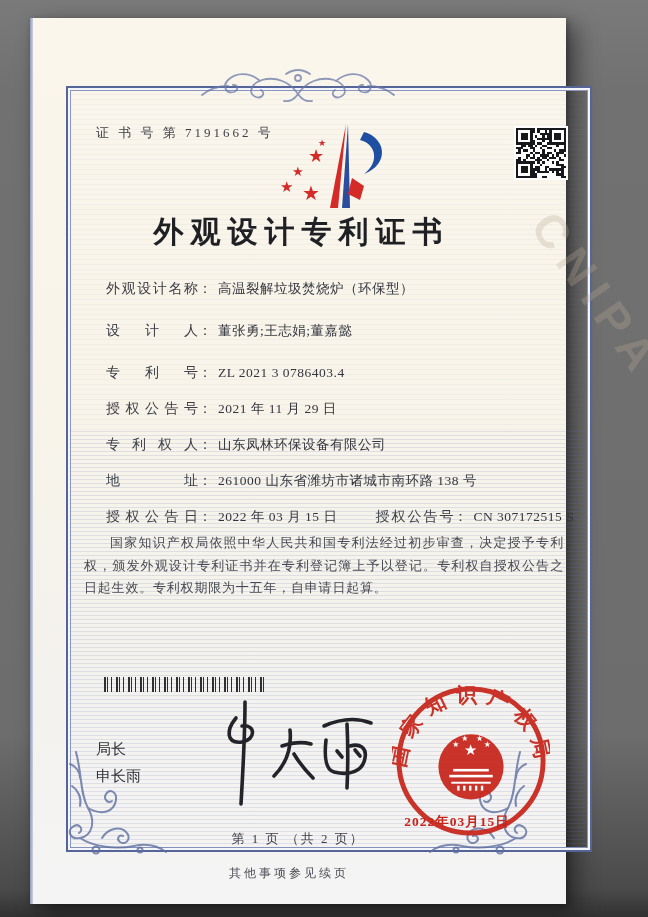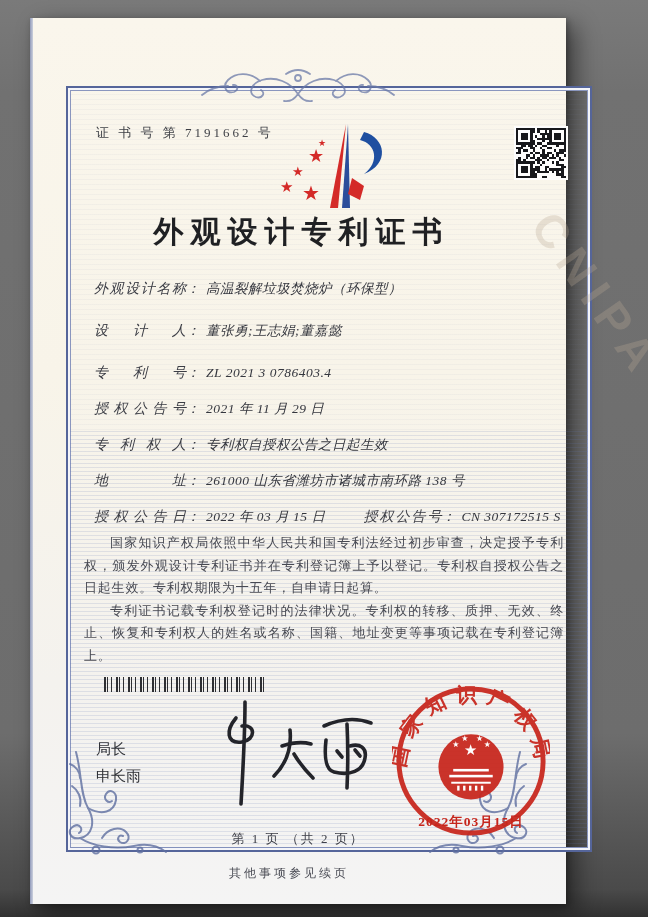--- a/index.html
+++ b/index.html
@@ -46,21 +46,21 @@
     display:grid; grid-template-columns:repeat(21,1fr); grid-template-rows:repeat(21,1fr);
     background:#fdfdfd; padding:2px;
   }
   .qr div { background:transparent; }
   .qr div.on { background:#17181c; }
   .title {
     position:absolute; left:0; right:0; top:194px; text-align:center;
     font-size:30px; font-weight:bold; color:#1f2023; letter-spacing:7px;
     text-indent:7px;
   }
-  .fields { position:absolute; left:64px; top:260px; width:470px;font-style:italic; }
+  .fields { position:absolute; left:76px; top:260px; width:470px; }
   .field-row { display:flex; align-items:baseline; margin-bottom:15px; line-height:21px; }
   .field-row.tall { margin-bottom:21px; }
   .field-label {
     display:inline-block; width:92px; flex:0 0 92px;
     font-size:14px; color:#3c3e46;
     text-align:justify; text-align-last:justify;
   }
   .field-colon { font-size:14px; color:#3c3e46; margin-right:6px; }
   .field-value { font-size:13.5px; color:#34363e; letter-spacing:.5px; }
   .grant-second { display:flex; align-items:baseline; margin-left:38px; }
@@ -72,21 +72,21 @@
   }
   .barcode {
     position:absolute; left:74px; top:659px; width:162px; height:15px;
     background:repeating-linear-gradient(90deg,#15161a 0 2px,transparent 2px 3px,#15161a 3px 4px,transparent 4px 7px,#15161a 7px 8px,transparent 8px 12px);
     opacity:.88;
   }
   .signer { position:absolute; left:66px; top:718px; font-size:15px; color:#2e3036; line-height:27px; }
   .signature { position:absolute; left:168px; top:680px; }
   .seal { position:absolute; left:362px; top:664px; width:158px; height:158px; opacity:.94; }
   .seal-date {
-    position:absolute; left:354px; top:795px; width:174px; text-align:center;
+    position:absolute; left:340px; top:795px; width:174px; text-align:center;
     font-size:13.5px; font-weight:bold; color:#c6261c; letter-spacing:1px;
   }
   .page-info {
     position:absolute; left:0; right:0; top:812px; text-align:center;
     font-size:13px; color:#3f414a; letter-spacing:2px;
   }
   .continuation {
     position:absolute; left:0; right:18px; top:847px; text-align:center;
     font-size:12px; color:#4a4c55; letter-spacing:3px;
   }
@@ -628,42 +628,41 @@
         <span class="field-value">ZL 2021 3 0786403.4</span>
       </div>
       <div class="field-row">
         <span class="field-label">授权公告号</span>
         <span class="field-colon">：</span>
         <span class="field-value">2021 年 11 月 29 日</span>
       </div>
       <div class="field-row">
         <span class="field-label">专利权人</span>
         <span class="field-colon">：</span>
-        <span class="field-value">专利权自授权公告之日起生效</span>
+        <span class="field-value">山东凤林环保设备有限公司</span>
       </div>
       <div class="field-row">
         <span class="field-label">地址</span>
         <span class="field-colon">：</span>
         <span class="field-value">261000 山东省潍坊市诸城市南环路 138 号</span>
       </div>
       <div class="field-row">
         <span class="field-label">授权公告日</span>
         <span class="field-colon">：</span>
         <span class="field-value">2022 年 03 月 15 日</span>
         <span class="grant-second">
           <span class="field-label">授权公告号</span>
           <span class="field-colon">：</span>
           <span class="field-value">CN 307172515 S</span>
         </span>
       </div>
     </div>
 
     <div class="body-text">
       <p>国家知识产权局依照中华人民共和国专利法经过初步审查，决定授予专利权，颁发外观设计专利证书并在专利登记簿上予以登记。专利权自授权公告之日起生效。专利权期限为十五年，自申请日起算。</p>
-      <p>专利证书记载专利权登记时的法律状况。专利权的转移、质押、无效、终止、恢复和专利权人的姓名或名称、国籍、地址变更等事项记载在专利登记簿上。</p>
     </div>
 
     <div class="barcode"></div>
 
     <div class="signer">
       <div>局长</div>
       <div>申长雨</div>
     </div>
 
     <svg class="signature" width="180" height="112" viewBox="0 0 180 112">

